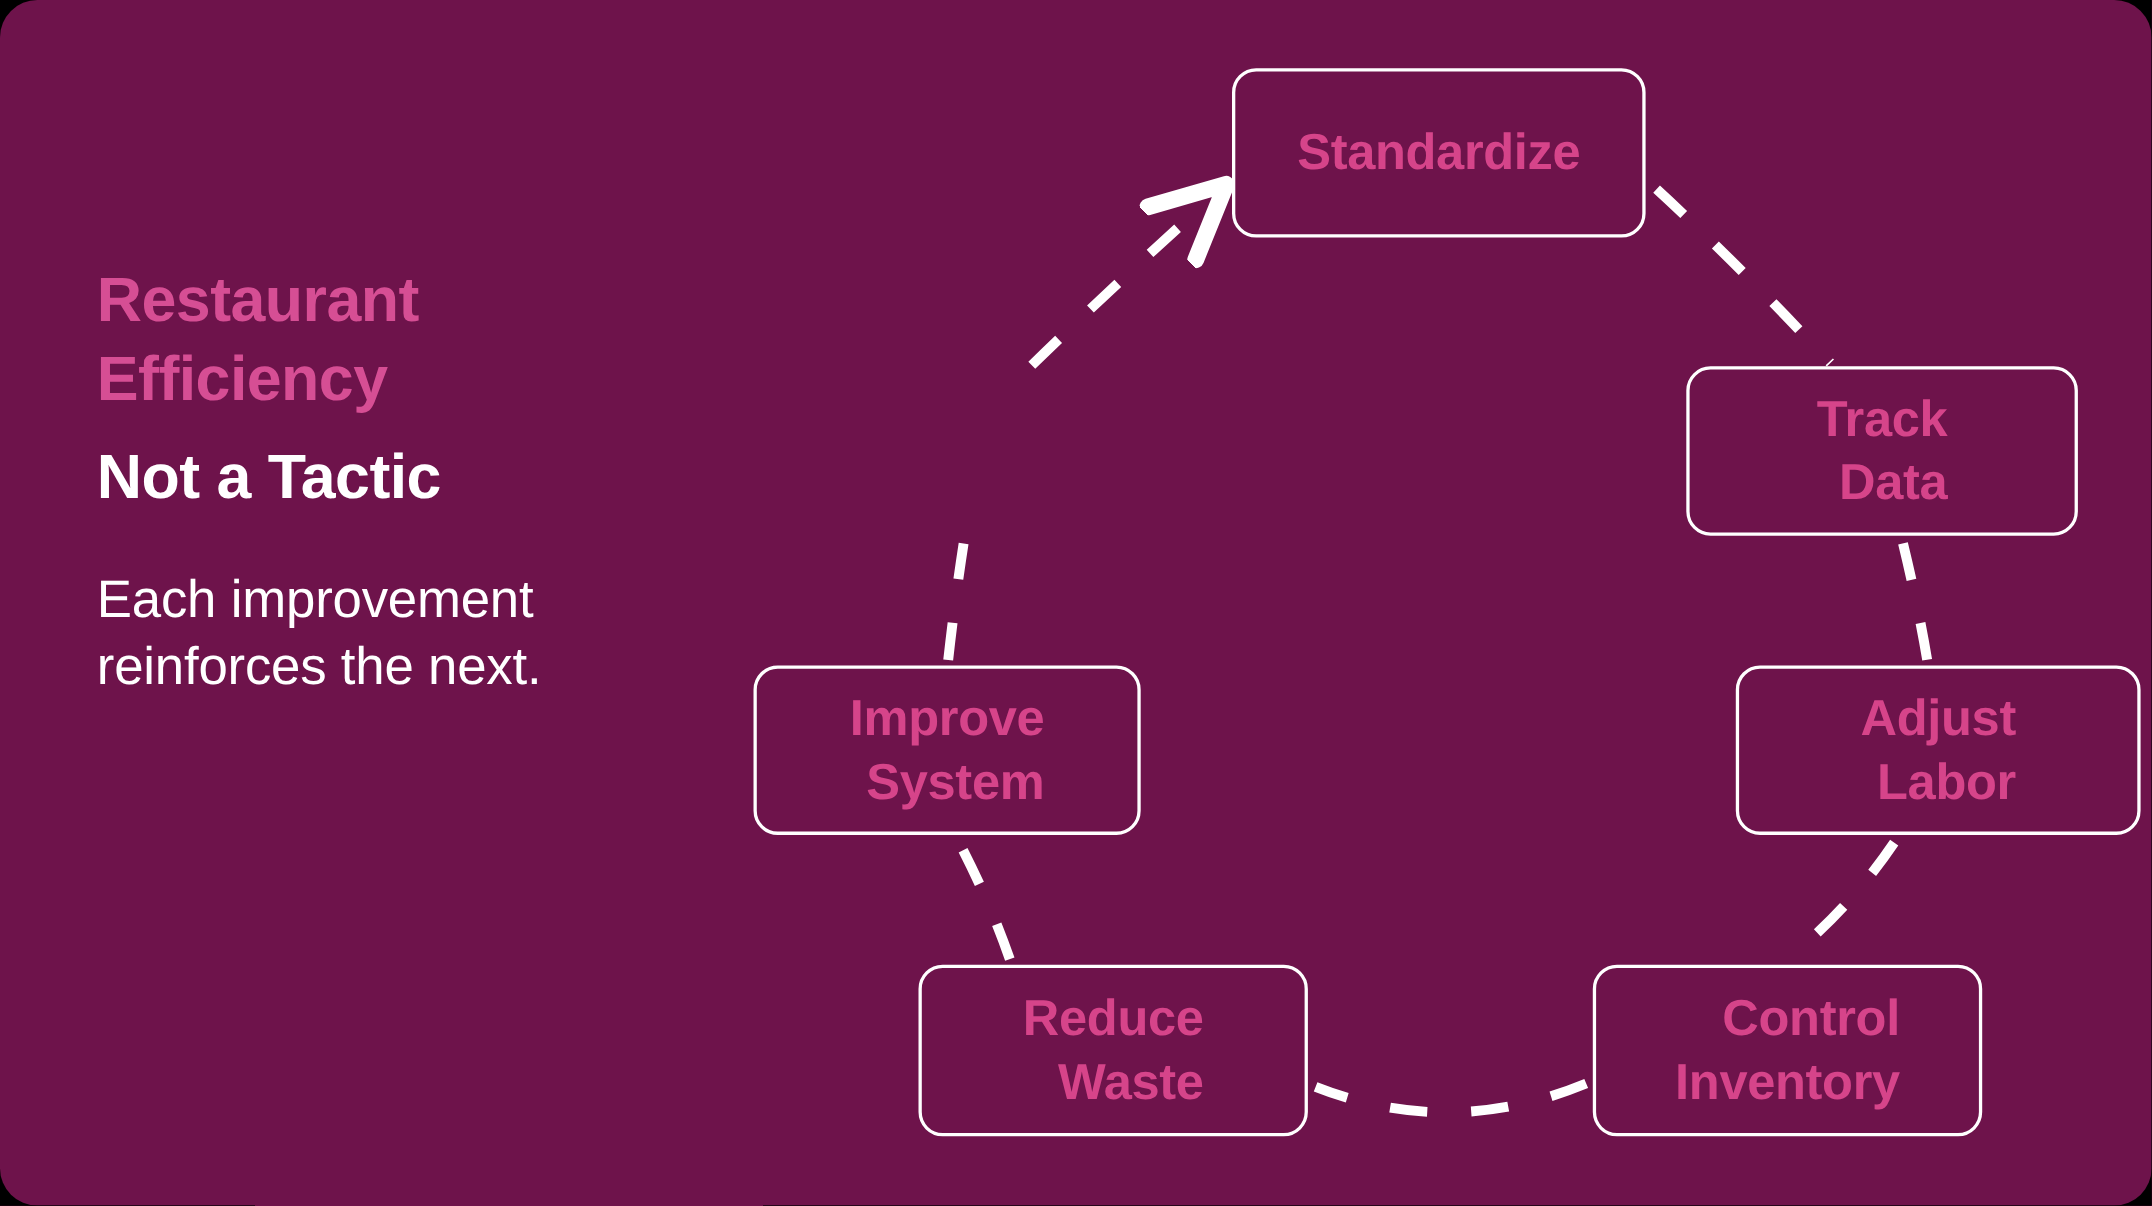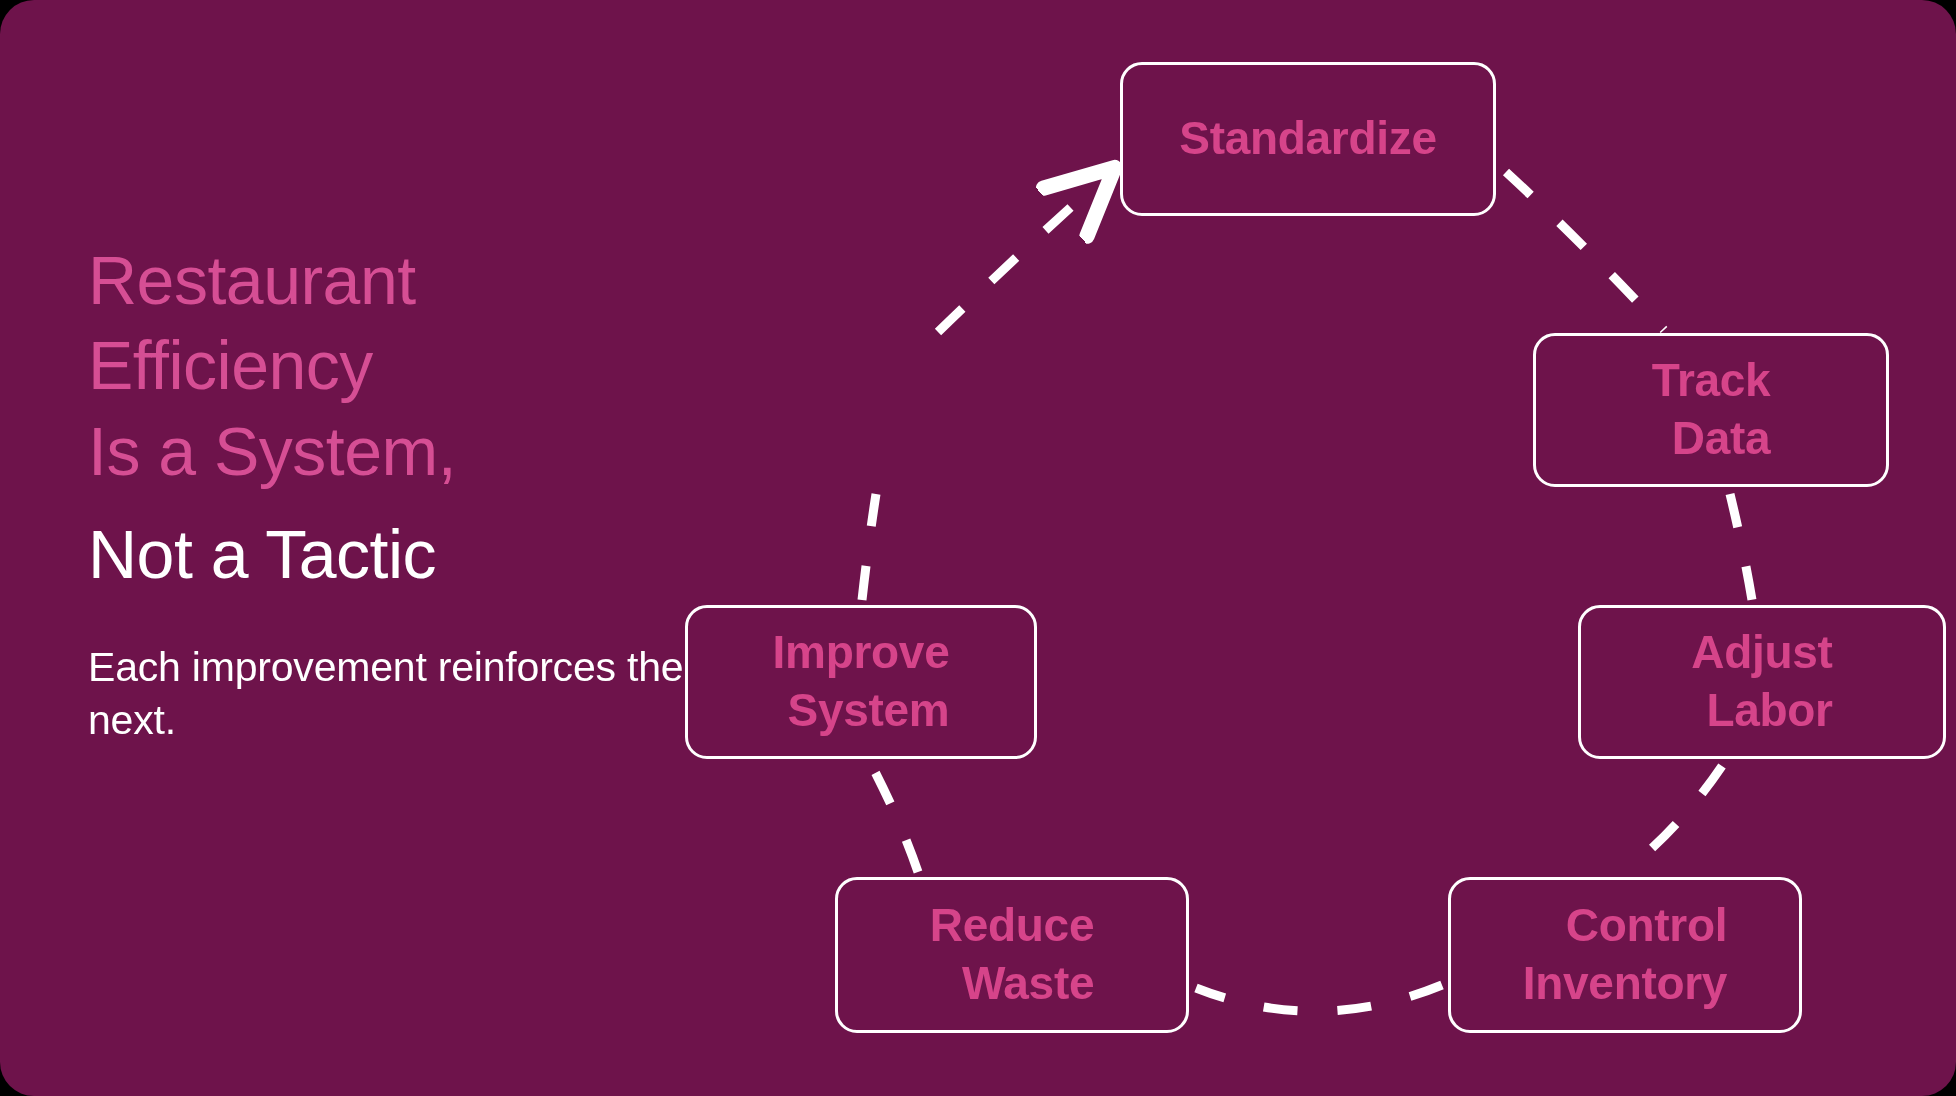--- a/index.html
+++ b/index.html
@@ -25,34 +25,34 @@
 
   
   #left-col {
     position: absolute;
     left: 88px;
     top: 238px;
     width: 600px;
   }
 
   .headline {
-    font-size: 68px;
-    font-weight: 400;
+    font-size: 57px;
+    font-weight: 700;
     line-height: 1.255;
     letter-spacing: -0.5px;
     margin: 0;
   }
   .headline .hl-pink { color: #D64E94; display: block; }
   .headline .hl-white { color: #FFFFFF; display: block; margin-top: 18px; }
 
   .subcopy {
     margin: 0;
     margin-top: 44px;
     color: #FFFFFF;
-    font-size: 41px;
+    font-size: 48px;
     font-weight: 400;
     line-height: 1.28;
     letter-spacing: -0.2px;
   }
 
   
   #cycle {
     position: absolute;
     left: 0;
     top: 0;
@@ -87,21 +87,20 @@
 </style>
 </head>
 <body>
 
 <div id="canvas">
 
   <div id="left-col">
     <h1 class="headline">
       <span class="hl-pink">Restaurant</span>
       <span class="hl-pink">Efficiency</span>
-      <span class="hl-pink">Is a System,</span>
       <span class="hl-white">Not a Tactic</span>
     </h1>
     <p class="subcopy">Each improvement reinforces the next.</p>
   </div>
 
   <div id="cycle">
 
     <svg id="edges" viewBox="0 0 1956 1096" xmlns="http://www.w3.org/2000/svg">
       <defs>
         <marker id="arrowHead" markerWidth="9" markerHeight="9" refX="4.6" refY="4.5" orient="auto" markerUnits="strokeWidth">

